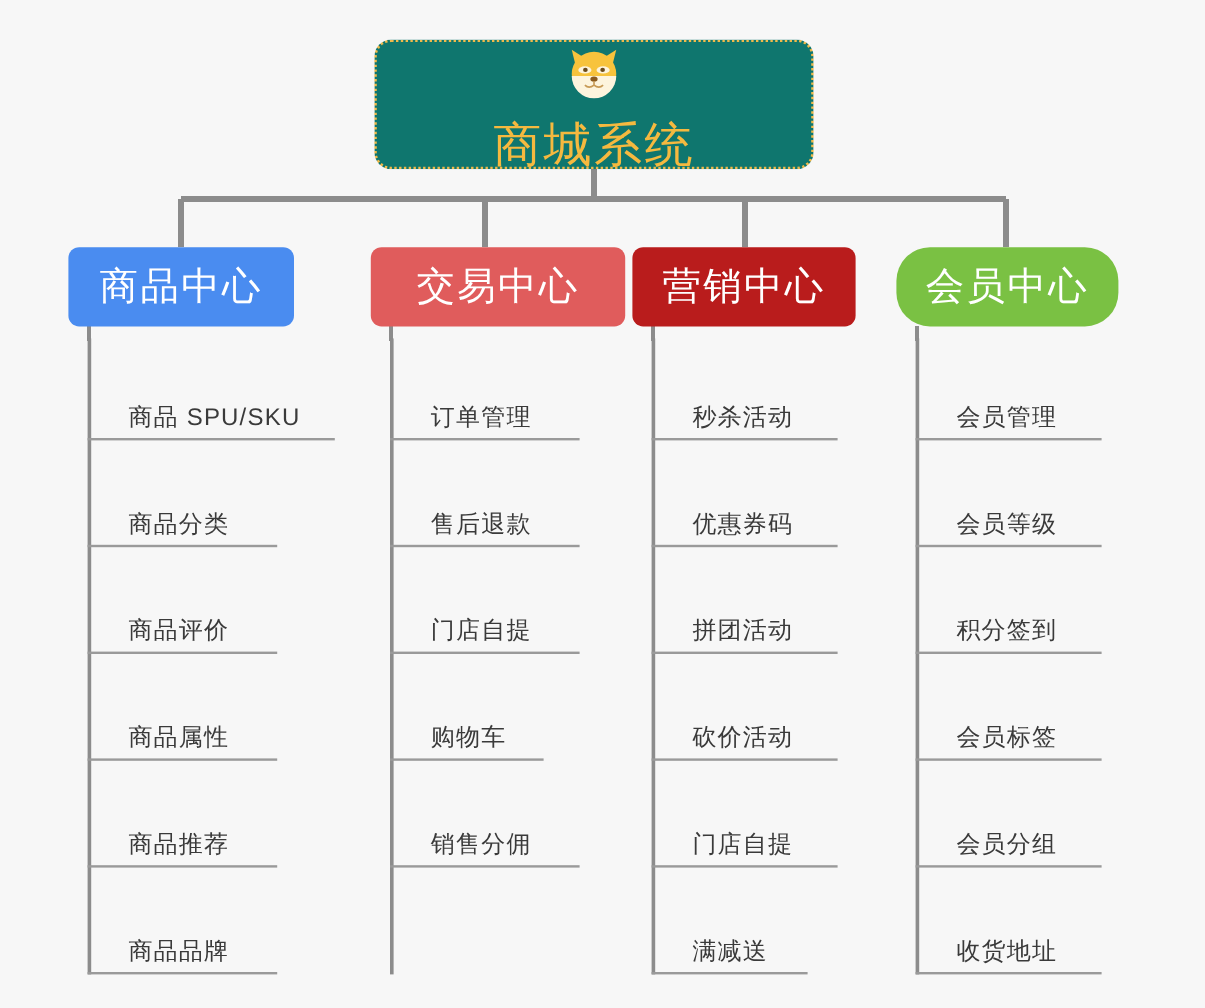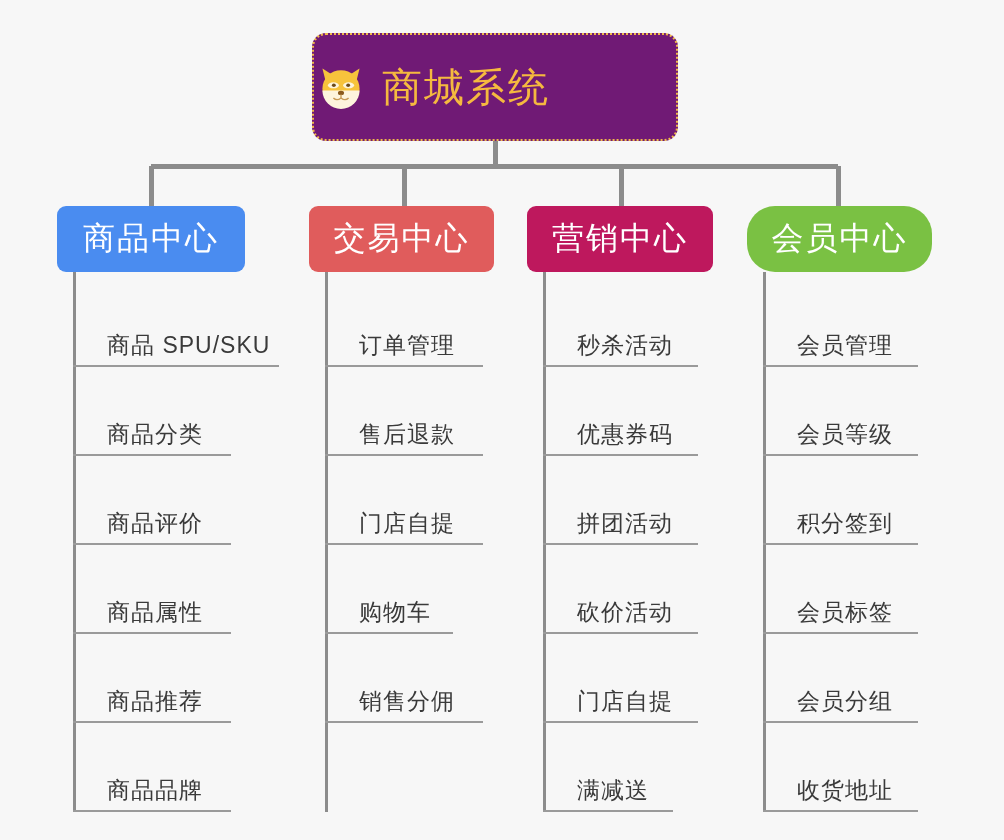--- a/index.html
+++ b/index.html
@@ -32,27 +32,28 @@
   }
 
   
   .root-node {
     position: absolute;
     left: 312px;
     top: 33px;
     width: 366px;
     height: 108px;
     box-sizing: border-box;
-    background: #701a75;
+    background: #0f766e;
     border: 2px dotted #f0b94a;
     border-radius: 14px;
     display: flex;
     align-items: center;
-    justify-content: flex-start;
+    justify-content: center;
     gap: 14px;
+    flex-direction: column;
   }
   .root-icon {
     width: 54px;
     height: 54px;
     flex: 0 0 auto;
     display: block;
   }
   .root-title {
     font-size: 40px;
     color: #f5b93f;
@@ -83,21 +84,21 @@
   }
   .leaf-item {
     position: relative;
     height: 89px;
     box-sizing: border-box;
   }
   .leaf-label {
     position: absolute;
     left: 34px;
     bottom: 10px;
-    font-size: 23px;
+    font-size: 20px;
     color: #3a3a3a;
     letter-spacing: 1px;
     white-space: nowrap;
   }
   .leaf-underline {
     position: absolute;
     left: 0;
     bottom: 4px;
     height: 2px;
     background: #9a9a9a;
@@ -150,24 +151,24 @@
       <path d="M32 41 v4" stroke="#c79a55" stroke-width="1.6" fill="none"></path>
       <path d="M32 45 q-5 4 -9 0" stroke="#c79a55" stroke-width="1.6" fill="none"></path>
       <path d="M32 45 q5 4 9 0" stroke="#c79a55" stroke-width="1.6" fill="none"></path>
     </svg>
     <span class="root-title">商城系统</span>
   </div>
 
   <div class="cat-box" id="cat0" style="left: 57px; width: 188px; top: 206px; background: rgb(74, 140, 240);">
     <span>商品中心</span>
   </div>
-  <div class="cat-box" id="cat1" style="left: 309px; width: 185px; top: 206px; background: rgb(224, 92, 92);">
+  <div class="cat-box" id="cat1" style="left: 309px; width: 212px; top: 206px; background: rgb(224, 92, 92);">
     <span>交易中心</span>
   </div>
-  <div class="cat-box" id="cat2" style="left: 527px; width: 186px; top: 206px; background: #be185d;">
+  <div class="cat-box" id="cat2" style="left: 527px; width: 186px; top: 206px; background: #b91c1c;">
     <span>营销中心</span>
   </div>
   <div class="cat-box" id="cat3" style="left: 747px; width: 185px; top: 206px; background: rgb(122, 193, 67); border-radius: 28px;">
     <span>会员中心</span>
   </div>
 
   <div class="leaf-col" id="col0" style="left: 73px; width: 216px;">
       <div class="leaf-spine" style="height: 530px; background: rgb(140, 140, 140);"></div>
       <div class="leaf-item">
         <span class="leaf-label">商品 SPU/SKU</span>

